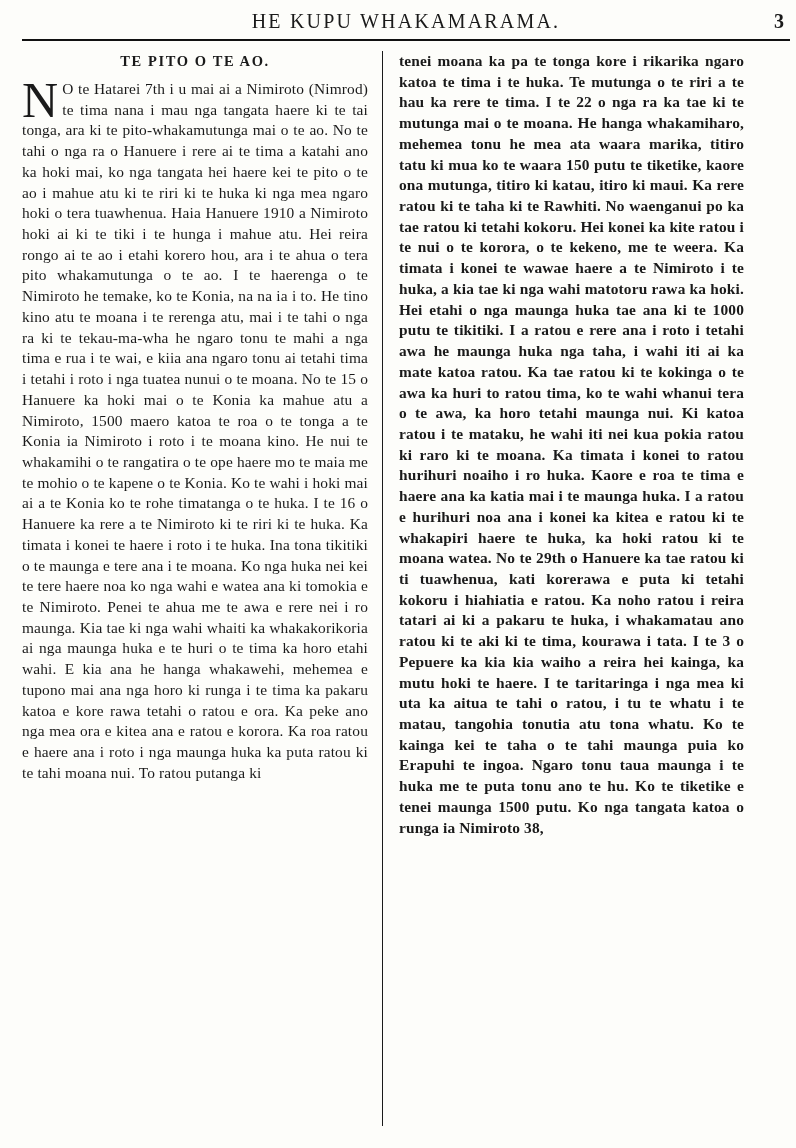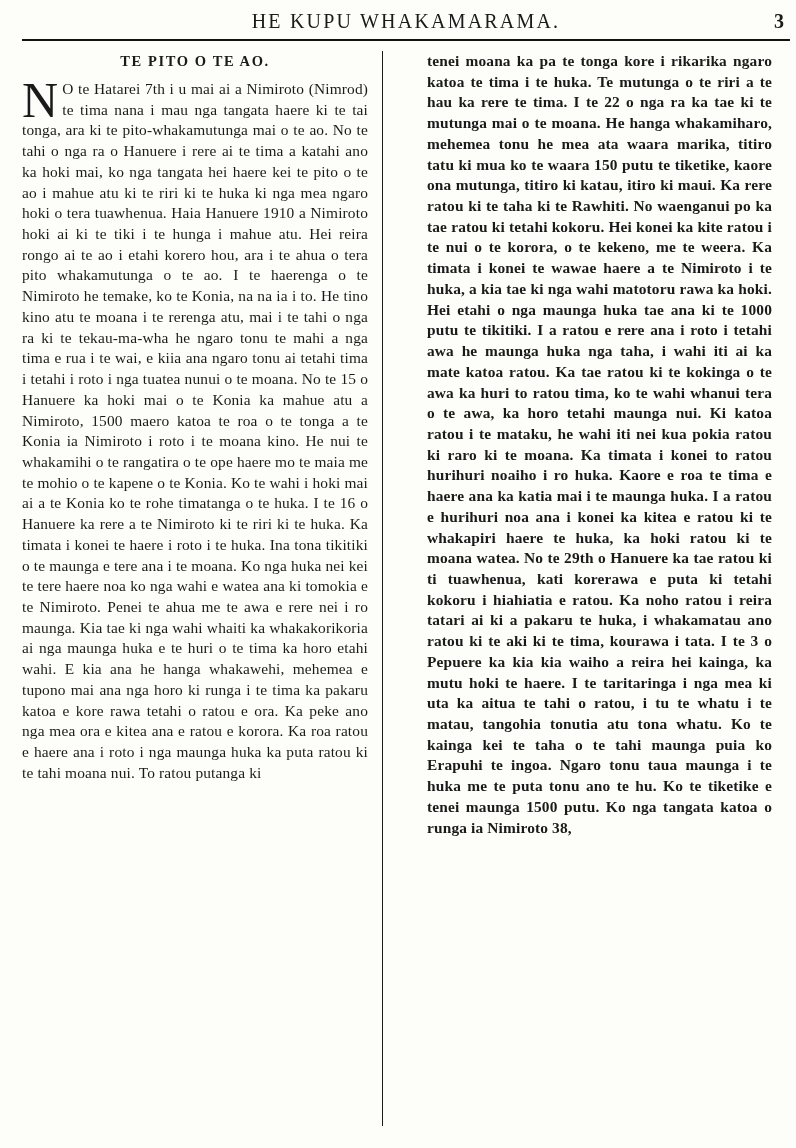--- a/index.html
+++ b/index.html
@@ -45,21 +45,20 @@
   }
   .rule-top {
     border-top: 2px solid #111;
     margin: 2px 0 0 0;
     height: 0;
   }
   .columns {
     display: flex;
     margin-top: 10px;
     height: 1075px;
-    gap: 28px;
   }
   .col {
     width: 361px;
     box-sizing: border-box;
   }
   .col-left {
     padding-right: 14px;
     border-right: 1.5px solid #1a1a1a;
   }
   .col-right {

